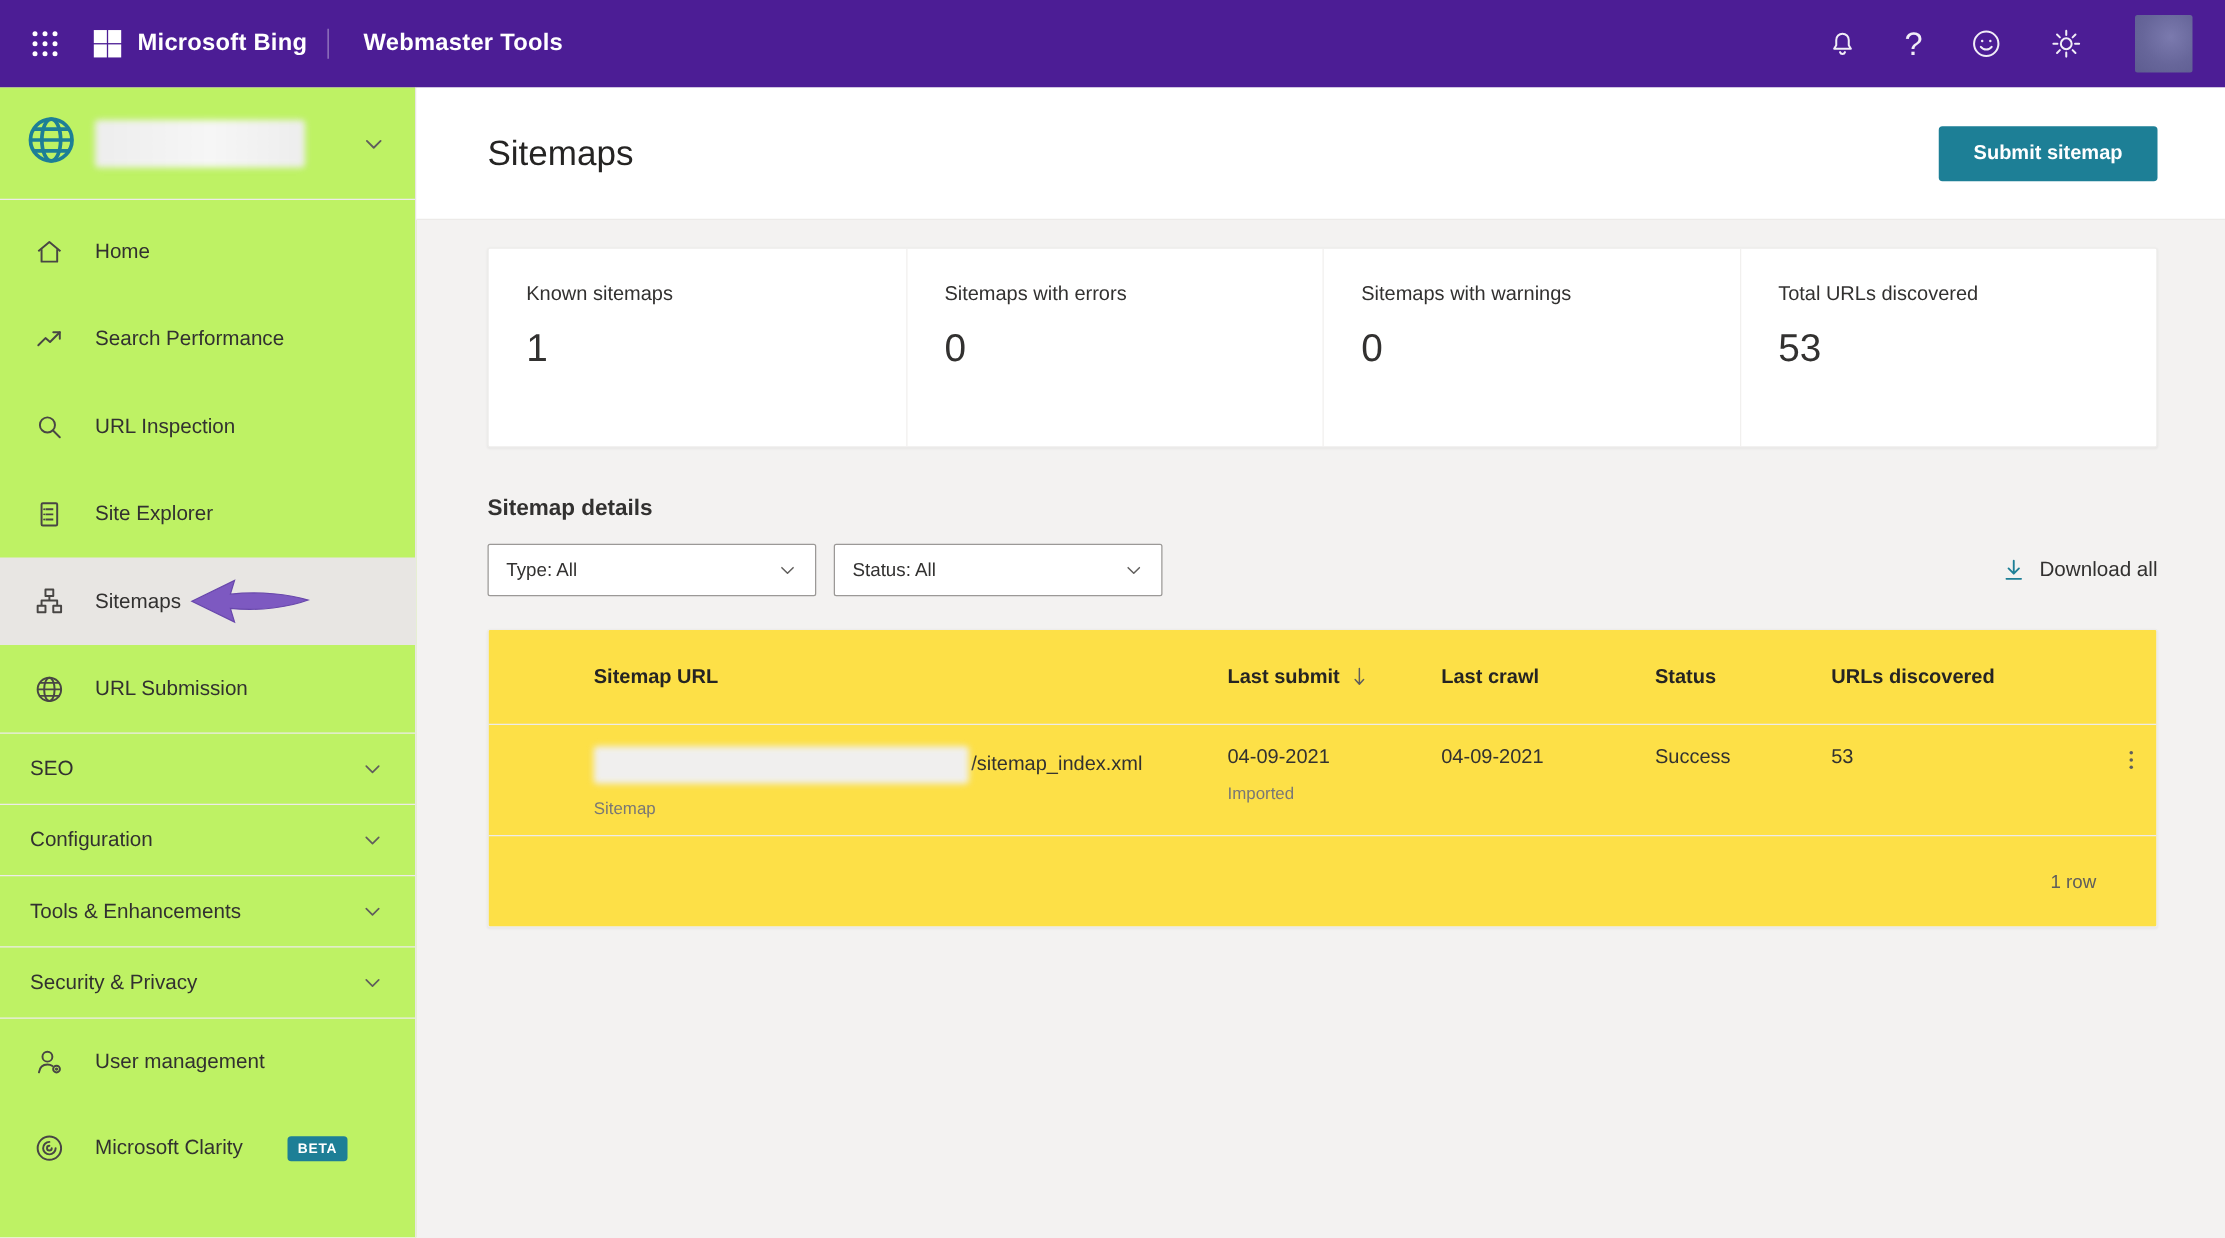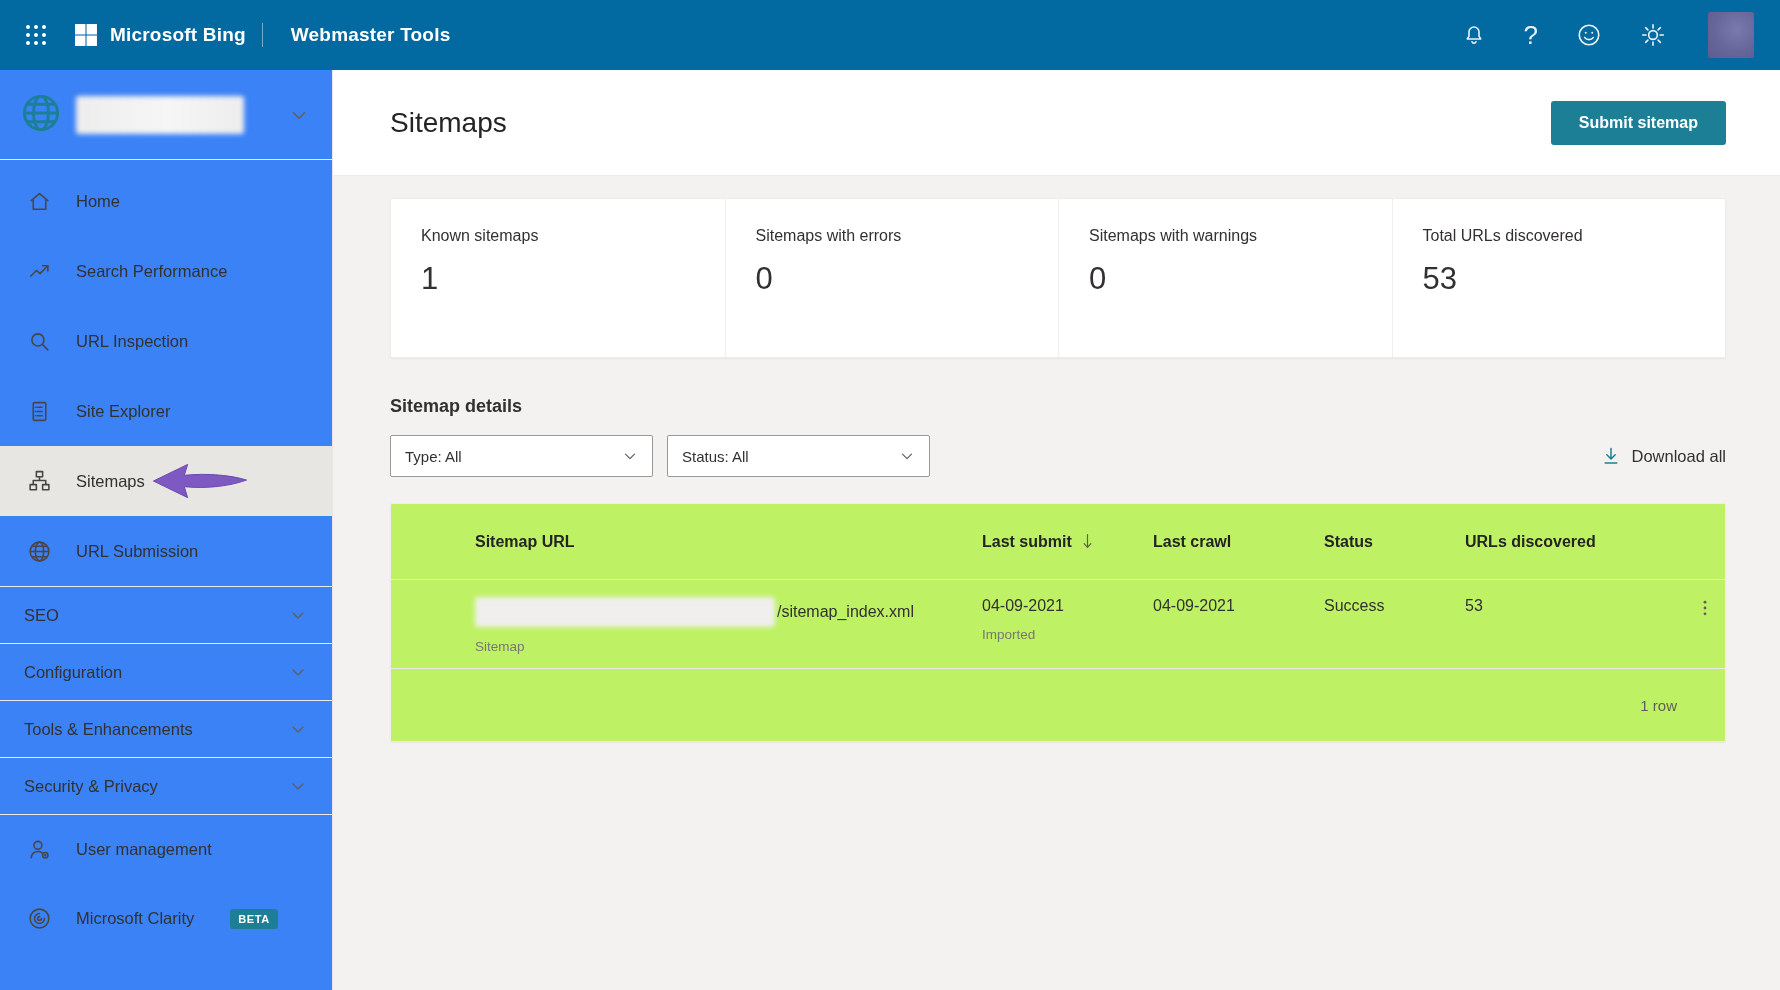--- a/index.html
+++ b/index.html
@@ -1,38 +1,38 @@
 <!DOCTYPE html>
 <html><head>
 <meta charset="utf-8">
 <style>
   * { box-sizing: border-box; margin: 0; padding: 0; }
   html,body { width:1780px; height:990px; overflow:hidden; }
   body { font-family:"Liberation Sans", sans-serif; background:#f3f2f1; color:#323130; }
 
   
-  .topbar { height:70px; background:#0369a1; display:flex; align-items:center; padding:0 26px 0 24px; color:#fff; }
+  .topbar { height:70px; background:#4c1d95; display:flex; align-items:center; padding:0 26px 0 24px; color:#fff; }
   .topbar .icon-btn { display:flex; align-items:center; justify-content:center; cursor:pointer; }
   .waffle { margin-right:26px; }
   .mslogo { margin-right:12px; display:flex; }
   .brand { font-size:19px; font-weight:700; letter-spacing:.2px; white-space:nowrap; }
   .pipe { width:1px; height:24px; background:rgba(255,255,255,.45); margin:0 16px; }
   .product { font-size:19px; font-weight:600; letter-spacing:.2px; white-space:nowrap;margin-left:12px; }
   .topbar-right { margin-left:auto; display:flex; align-items:center; gap:38px; }
   .topbar-right svg { display:block; }
   .help-glyph { font-size:26px; font-weight:400; color:rgba(255,255,255,.92); line-height:1; }
   .avatar { width:46px; height:46px; border-radius:2px; margin-left:4px;
             background:radial-gradient(circle at 62% 38%, #7b7aae 0%, #67669a 55%, #5d5c90 100%);
             filter:blur(.6px); cursor:pointer; }
 
   
   .layout { display:flex; height:920px; }
 
   
-  .sidebar { width:333px; background:#3b82f6; border-right:1px solid #e8e6e4; flex-shrink:0; }
+  .sidebar { width:333px; background:#bef264; border-right:1px solid #e8e6e4; flex-shrink:0; }
   .site-row { height:90px; display:flex; align-items:center; padding:0 22px 0 20px; border-bottom:1px solid #edebe9; cursor:pointer; }
   .site-blur { width:168px; height:38px; margin-left:14px; border-radius:3px;
                background:linear-gradient(90deg,#ededed,#f6f6f6 55%,#ededed); filter:blur(2.5px); }
   .site-row .chev { margin-left:auto; }
 
   .nav { padding-top:6px; }
   .nav-item { height:70px; display:flex; align-items:center; padding-left:26px; gap:24px;
               font-size:16.5px; color:#323130; cursor:pointer; position:relative; }
   .nav-item .nicon { width:26px; display:flex; justify-content:center; color:#484644; }
   .nav-item.active { background:#e8e6e3; }
@@ -63,21 +63,21 @@
   .stat-value { font-size:31px; font-weight:400; color:#323130; margin-top:16px; }
 
   .details-heading { margin-top:38px; font-size:18px; font-weight:600; color:#323130; }
 
   .filters { margin-top:18px; display:flex; align-items:center; }
   .select { width:263px; height:42px; background:#fff; border:1px solid #9b9997; border-radius:2px;
             display:flex; align-items:center; justify-content:space-between; padding:0 13px 0 14px;
             font-size:15px; color:#323130; margin-right:14px; cursor:pointer; }
   .download { margin-left:auto; display:flex; align-items:center; gap:11px; font-size:16.5px; color:#323130; cursor:pointer; }
 
-  .table-card { background:#bef264; border:1px solid #eeedeb; border-radius:2px; box-shadow:0 1px 2px rgba(0,0,0,.05); margin-top:26px; }
+  .table-card { background:#fde047; border:1px solid #eeedeb; border-radius:2px; box-shadow:0 1px 2px rgba(0,0,0,.05); margin-top:26px; }
   .tgrid { display:grid; grid-template-columns:507px 171px 171px 141px 230px 1fr; padding:0 16px 0 84px; align-items:center; }
   .thead { height:76px; font-size:16px; font-weight:700; color:#252423; border-bottom:1px solid #edebe9; }
   .th { display:flex; align-items:center; gap:8px; }
   .trow { height:89px; border-bottom:1px solid #edebe9; align-items:start; padding-top:17px; }
   .cell-primary { font-size:16px; color:#323130; }
   .cell-sub { font-size:13.5px; color:#797775; margin-top:12px; }
   .url-line { display:flex; align-items:center; }
   .url-blur { width:300px; height:30px; border-radius:3px; background:#f0efee; filter:blur(2.5px); margin-right:2px; }
   .kebab-cell { display:flex; justify-content:flex-end; padding-right:4px; }
   .tfoot { height:72px; display:flex; align-items:center; justify-content:flex-end; padding-right:48px;

